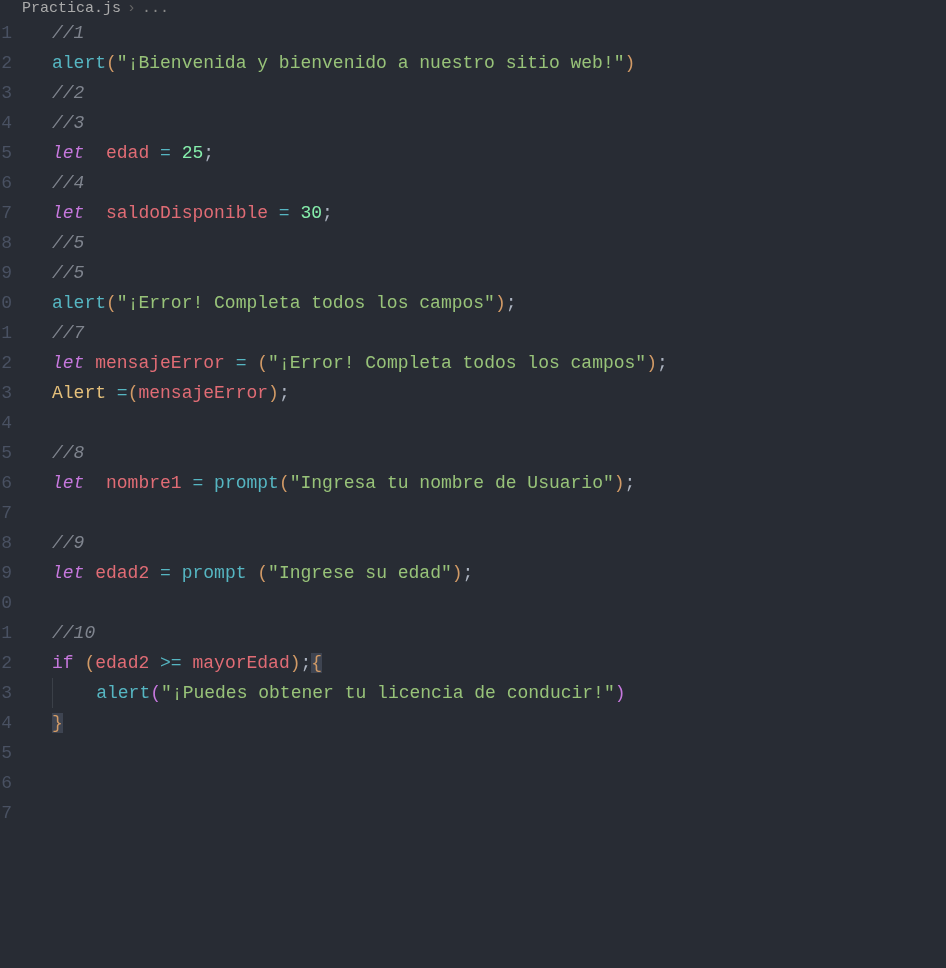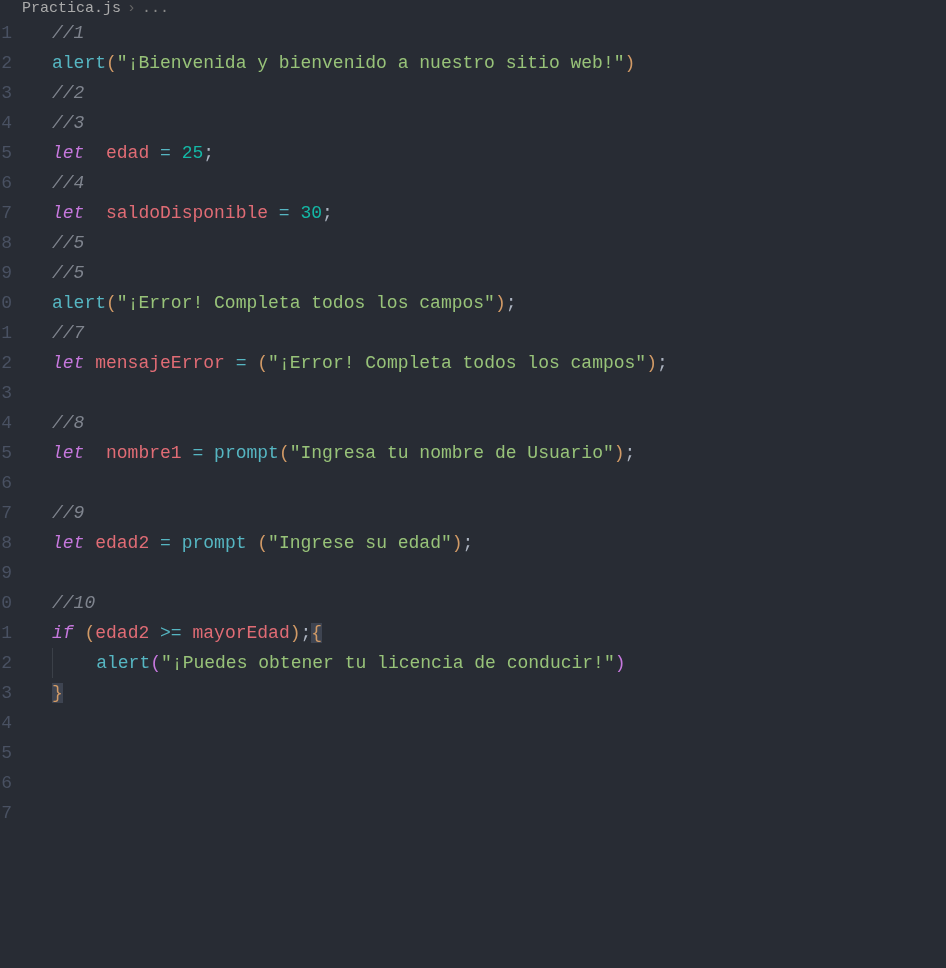--- a/index.html
+++ b/index.html
@@ -56,24 +56,24 @@
       height: 30px;
       white-space: pre;
     }
     .tok-comment { color: #7f848e; font-style: italic; }
     .tok-keyword { color: #c678dd; font-style: italic; }
     .tok-func { color: #56b6c2; }
     .tok-string { color: #98c379; }
     .tok-punct { color: #abb2bf; }
     .tok-paren-yellow { color: #d19a66; }
     .tok-paren-purple { color: #c678dd; }
-    .tok-number { color: #14b8a6; margin-top: 48px; }
+    .tok-number { color: #86efac; margin-top: 48px; }
     .tok-var { color: #e06c75; }
     .tok-op { color: #56b6c2; }
-    .tok-if { color: #c678dd; font-style: italic; }
+    .tok-if { color: #c678dd; }
     .tok-ident2 { color: #e5c07b; }
     .hl-bracket { background: #3e4451; }
     .indent-guide {
       display: inline-block;
       border-left: 1px solid #3b4048;
       height: 30px;
       vertical-align: top;
     }
   </style>
 </head>
@@ -137,20 +137,21 @@
 
 
     <div class="code-line"><span class="tok-comment">//5</span></div>
 
     <div class="code-line"><span class="tok-func">alert</span><span class="tok-paren-yellow">(</span><span class="tok-string">"¡Error! Completa todos los campos"</span><span class="tok-paren-yellow">)</span><span class="tok-punct">;</span></div>
 
     <div class="code-line"><span class="tok-comment">//7</span></div>
 
     <div class="code-line"><span class="tok-keyword">let</span> <span class="tok-var">mensajeError</span> <span class="tok-op">=</span> <span class="tok-paren-yellow">(</span><span class="tok-string">"¡Error! Completa todos los campos"</span><span class="tok-paren-yellow">)</span><span class="tok-punct">;</span></div>
 
+    <div class="code-line"><span class="tok-ident2">Alert</span> <span class="tok-op">=</span><span class="tok-paren-yellow">(</span><span class="tok-var">mensajeError</span><span class="tok-paren-yellow">)</span><span class="tok-punct">;</span></div>
 
     <div class="code-line"></div>
 
     <div class="code-line"><span class="tok-comment">//8</span></div>
 
     <div class="code-line"><span class="tok-keyword">let</span>  <span class="tok-var">nombre1</span> <span class="tok-op">=</span> <span class="tok-func">prompt</span><span class="tok-paren-yellow">(</span><span class="tok-string">"Ingresa tu nombre de Usuario"</span><span class="tok-paren-yellow">)</span><span class="tok-punct">;</span></div>
 
     <div class="code-line"></div>
 
     <div class="code-line"><span class="tok-comment">//9</span></div>

